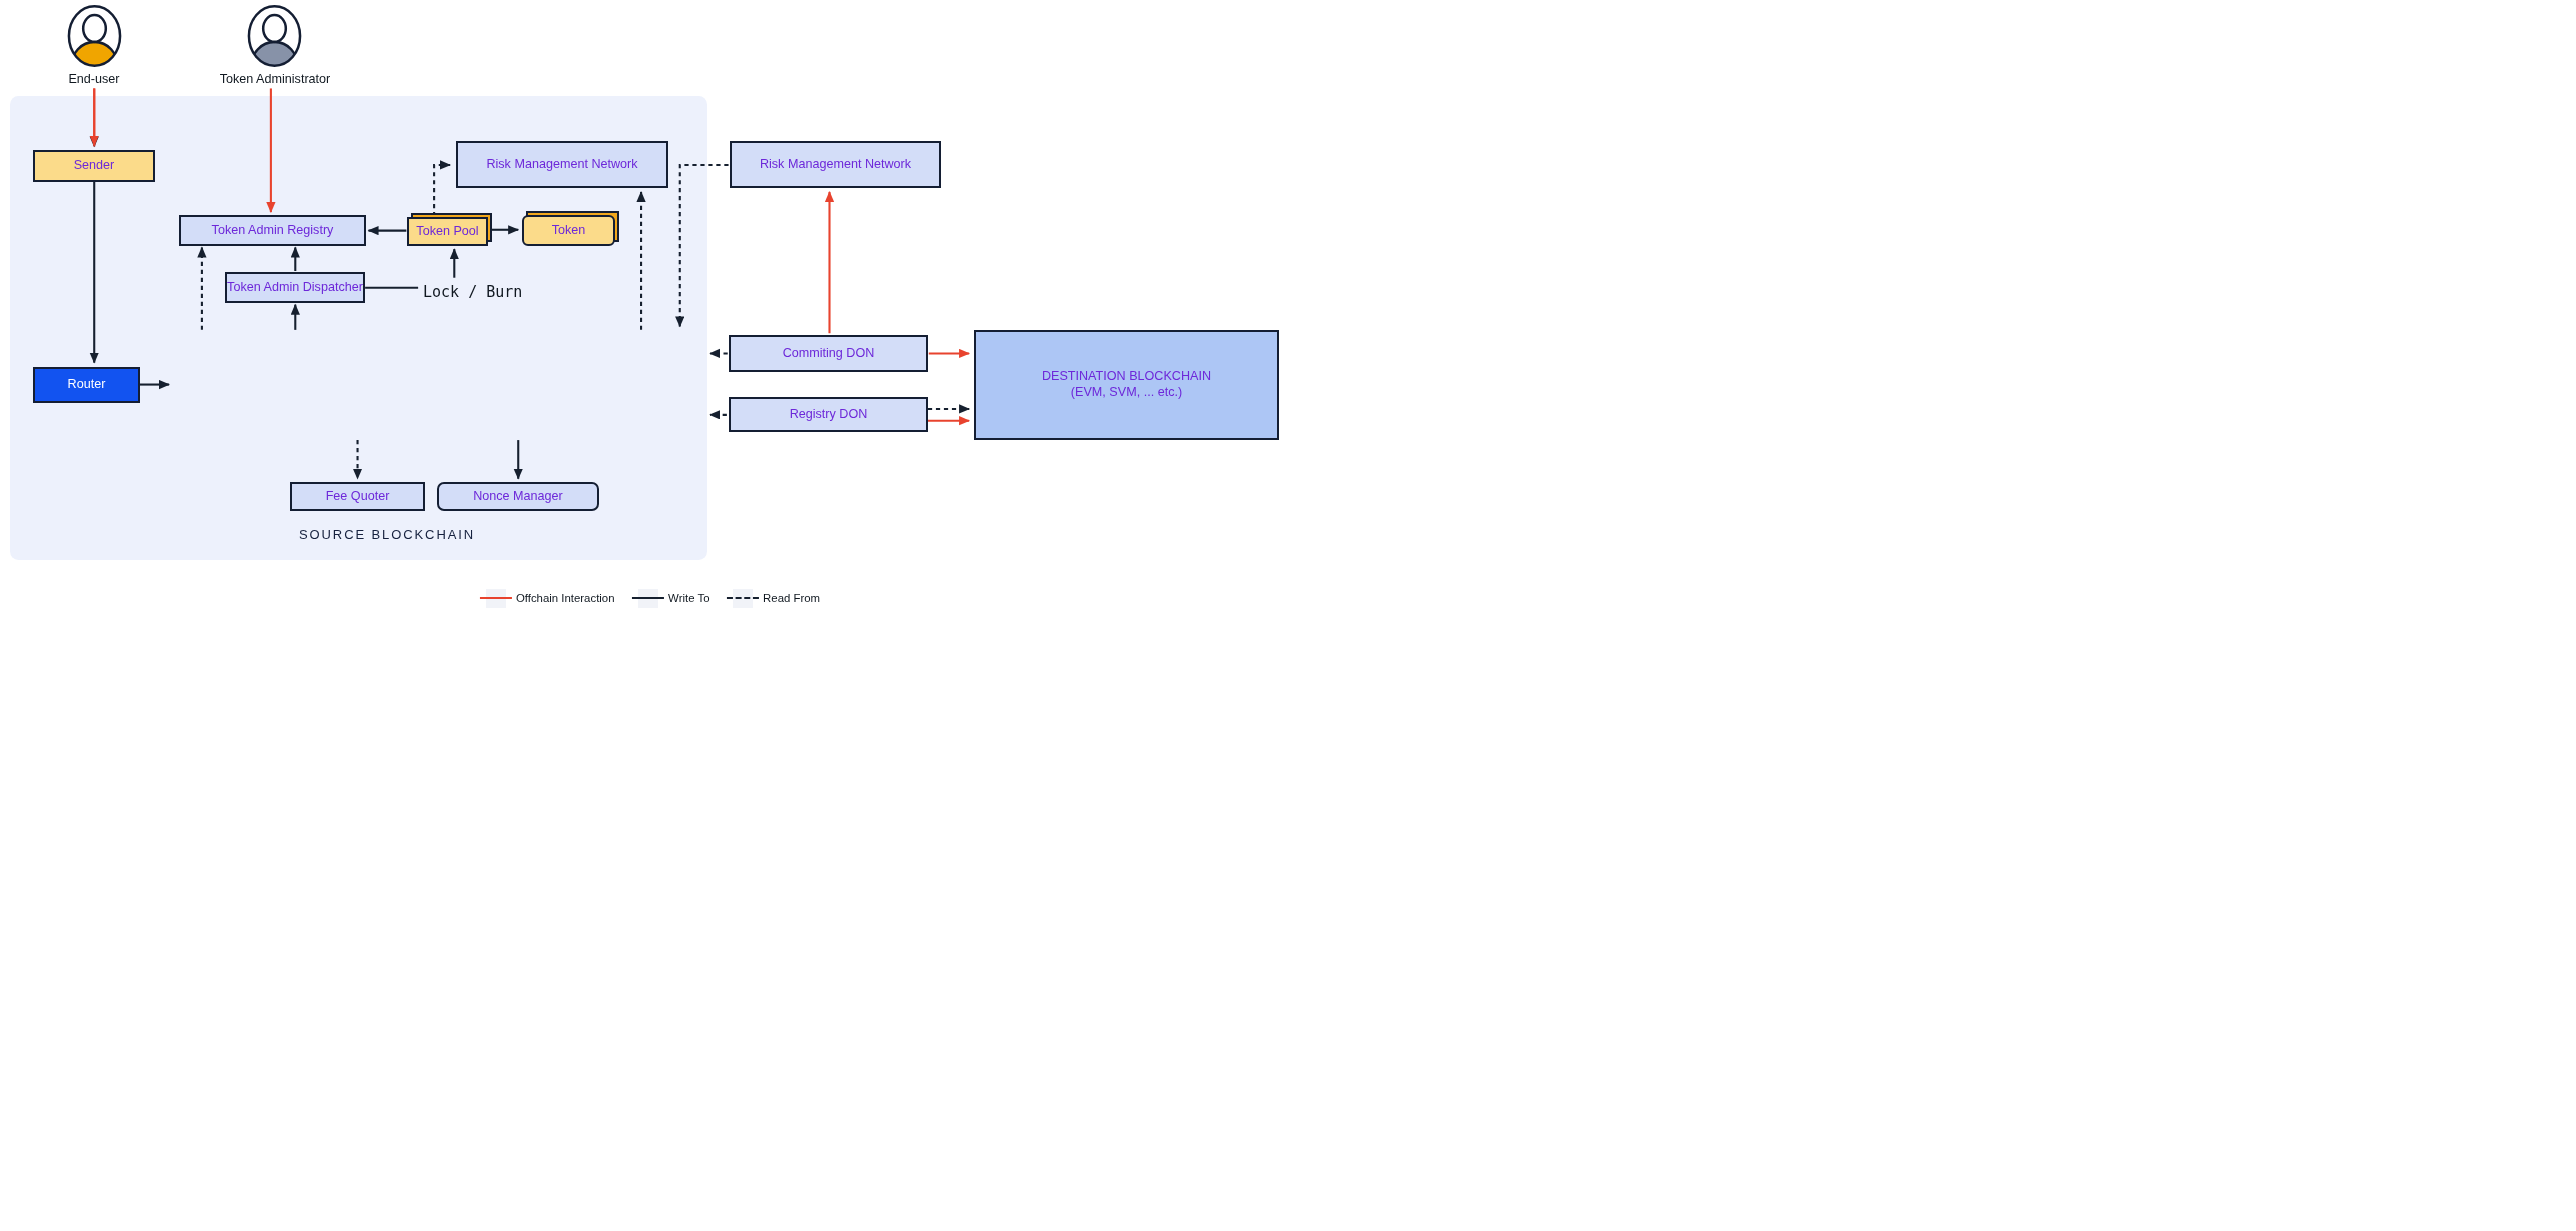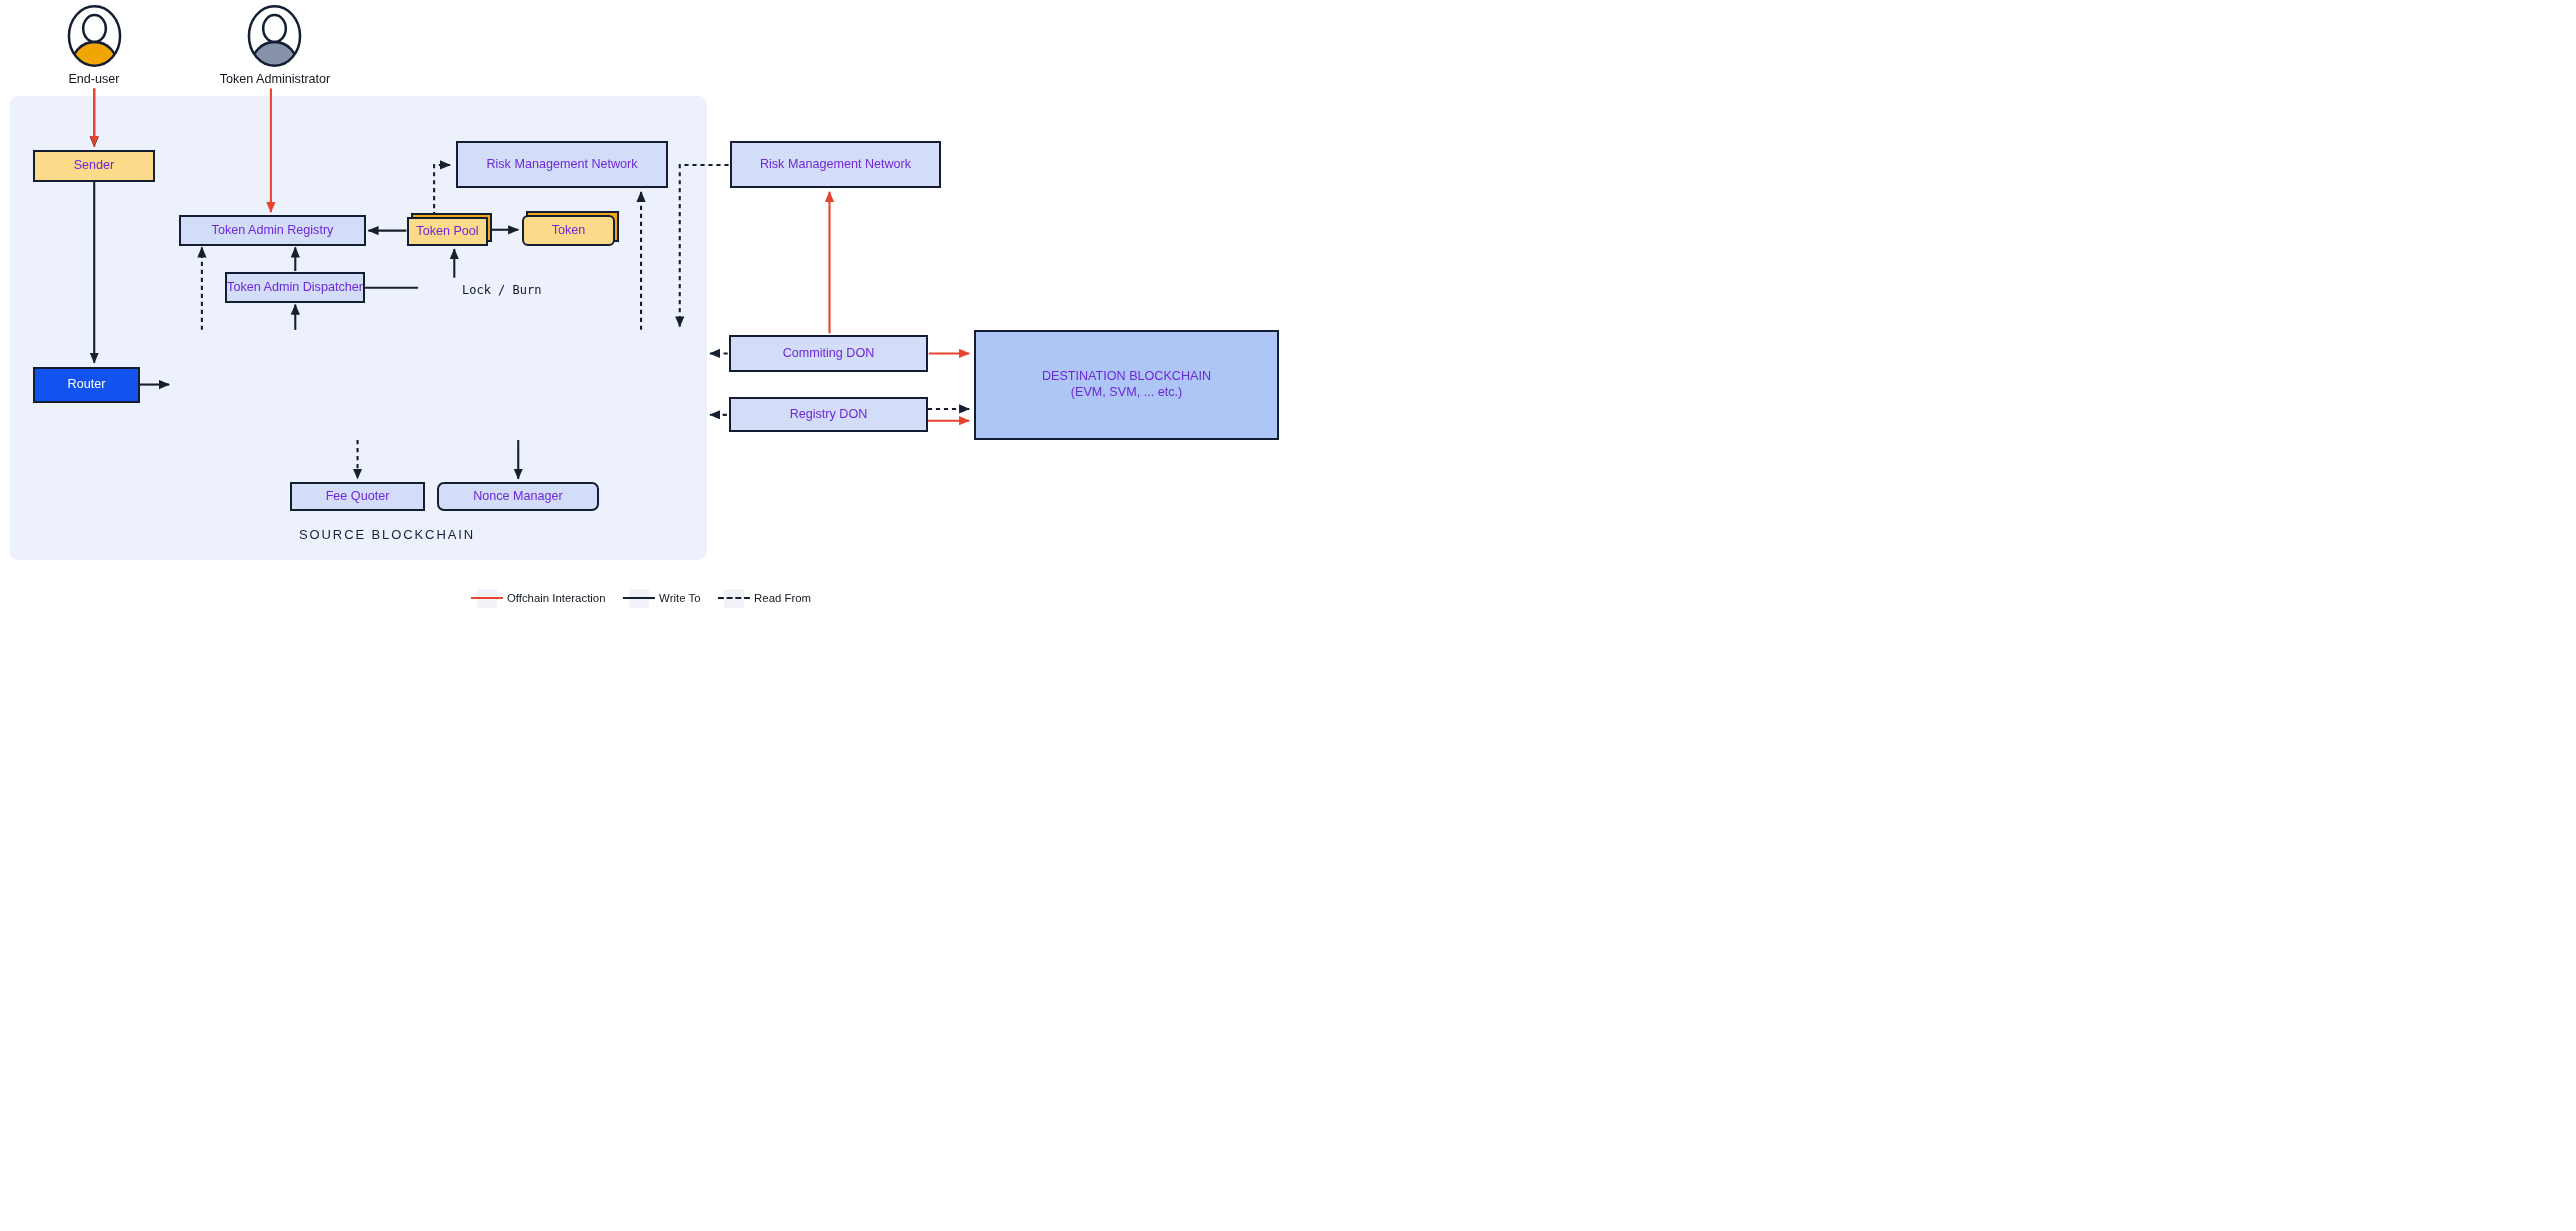--- a/index.html
+++ b/index.html
@@ -1,31 +1,31 @@
 <!DOCTYPE html>
 <html style="font-size:13.5px"><head>
 <meta charset="utf-8">
 <style>
   html,body{margin:0;padding:0;background:#ffffff;}
   body{font-family:"Liberation Sans", sans-serif; -webkit-font-smoothing:antialiased;}
-  .stage{position:relative;width:1288px;height:616px;background:#ffffff;overflow:hidden;}
+  .stage{position:relative;width:1288px;height:616px;background:#ffffff;overflow:hidden;padding-left:18px;}
   svg.wires{position:absolute;left:0;top:0;z-index:1;pointer-events:none;}
   .panel{position:absolute;background:#EDF1FC;border-radius:8.4px;z-index:0;}
   .node{position:absolute;display:flex;align-items:center;justify-content:center;
         border:2.1px solid #141E33;box-sizing:border-box;z-index:2;
         font-size:12.6px;color:#6d28d9;text-align:center;line-height:1.25;}
   .node.blue-light{background:#D3DDF8;}
   .node.blue-mid{background:#ADC6F5;}
   .node.yellow{background:#FBDB8A;}
   .node.router{background:#1253F0;color:#ffffff;}
   .stackback{position:absolute;background:#F2A71B;border:2.1px solid #141E33;box-sizing:border-box;z-index:1;}
   .actor{position:absolute;z-index:2;}
   .actor-label{position:absolute;z-index:2;font-size:12.6px;color:#101820;text-align:center;white-space:nowrap;transform:translateX(-50%);}
   .caption{position:absolute;z-index:2;font-size:13px;letter-spacing:1.9px;color:#16213E;font-weight:500;white-space:nowrap;}
-  .mono-note{position:absolute;z-index:2;font-family:"DejaVu Sans Mono", monospace;font-size:12px;color:#101820;white-space:nowrap;margin-left:39px;}
+  .mono-note{position:absolute;z-index:2;font-family:"DejaVu Sans Mono", monospace;font-size:15px;color:#101820;white-space:nowrap;}
   .legend{position:absolute;top:589px;left:50%;transform:translateX(-50%);display:flex;gap:23.6px;z-index:2;align-items:center;}
   .legend-item{display:flex;align-items:center;}
   .legend-swatch{position:relative;width:20px;height:18.5px;background:#F1F3F8;flex:0 0 auto;}
   .legend-line{position:absolute;left:-5.9px;right:-5.9px;top:50%;margin-top:-0.8px;height:0;}
   .legend-line.red{border-top:2.1px solid #E8432E;}
   .legend-line.solid{border-top:2.1px solid #16202F;}
   .legend-line.dashed{border-top:2.1px dashed #16202F;}
   .legend-label{margin-left:10px;font-size:11.4px;color:#101820;white-space:nowrap;}
 </style>
 </head>

